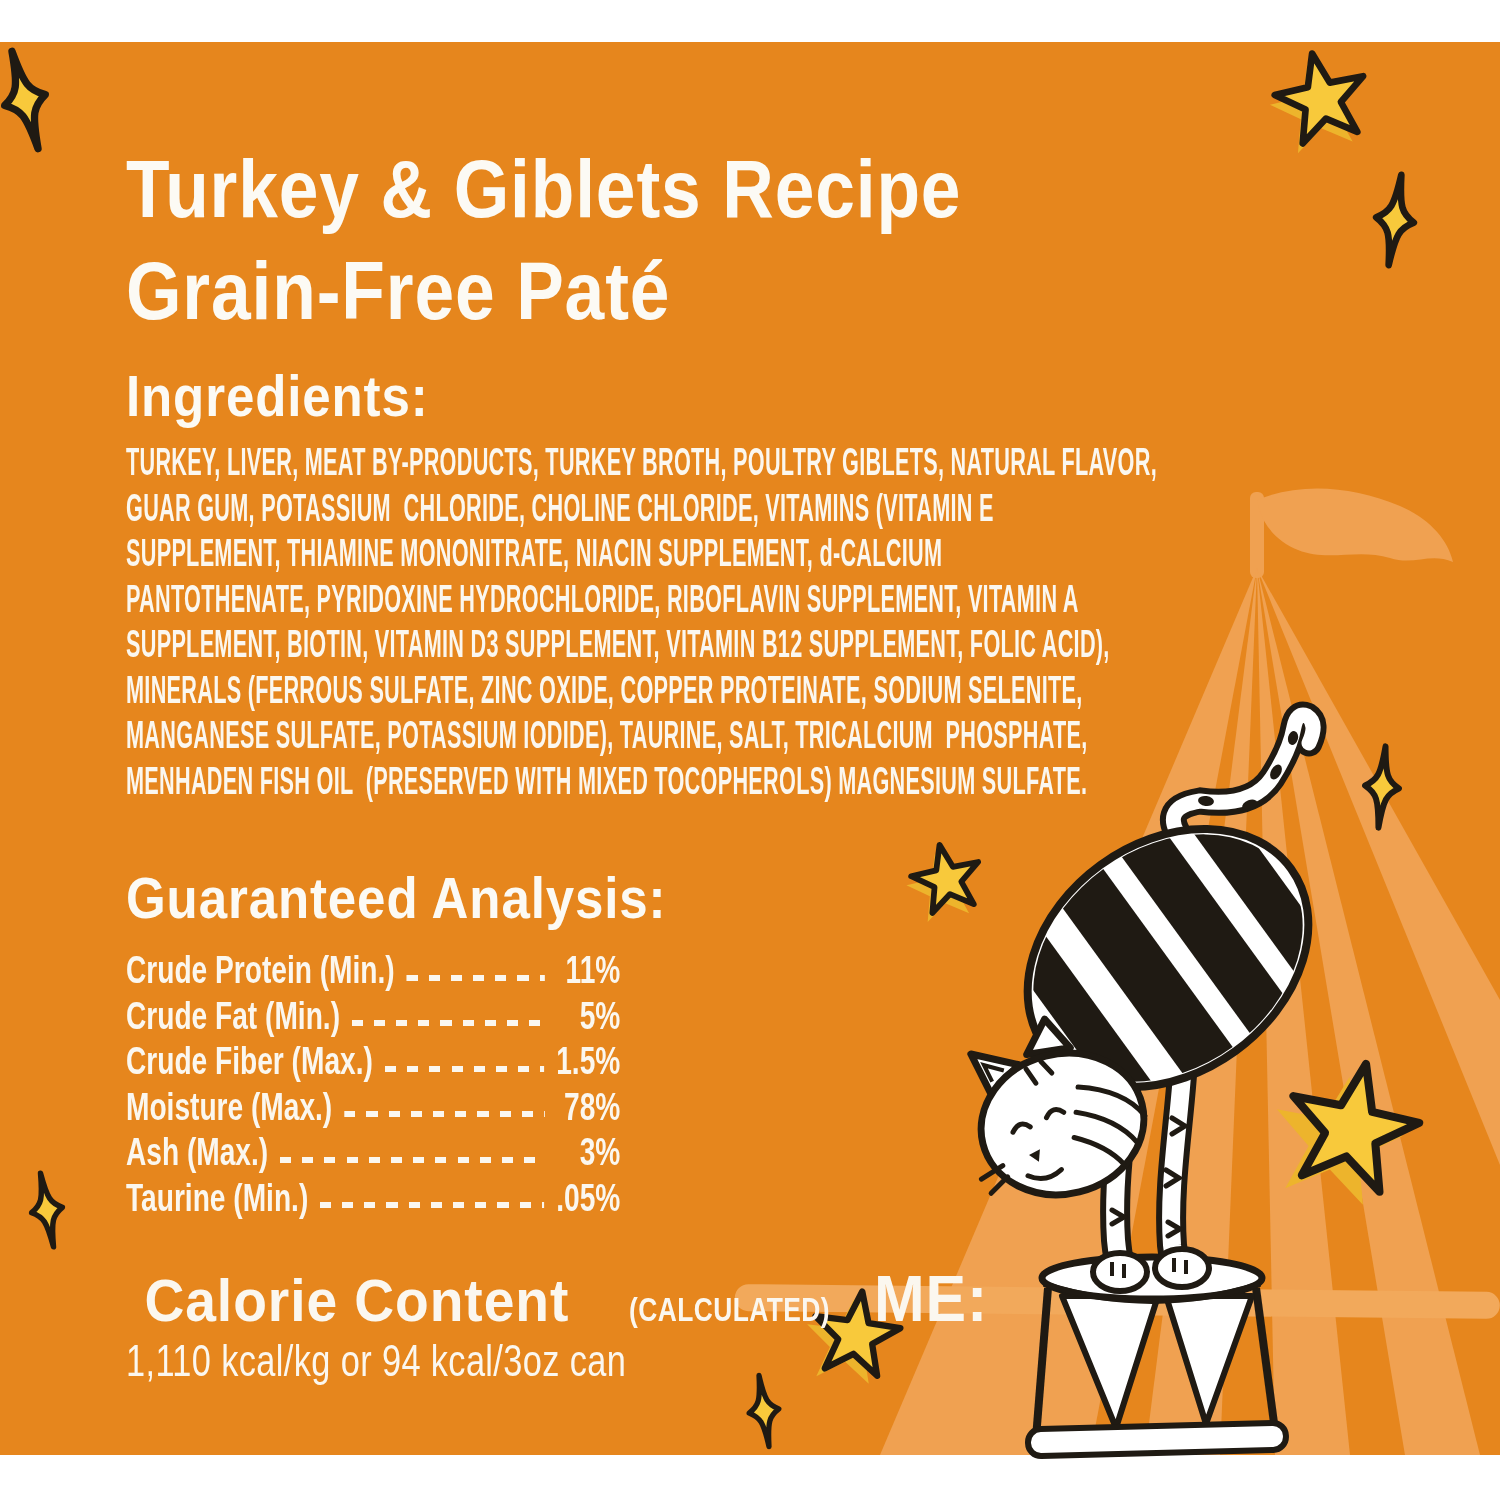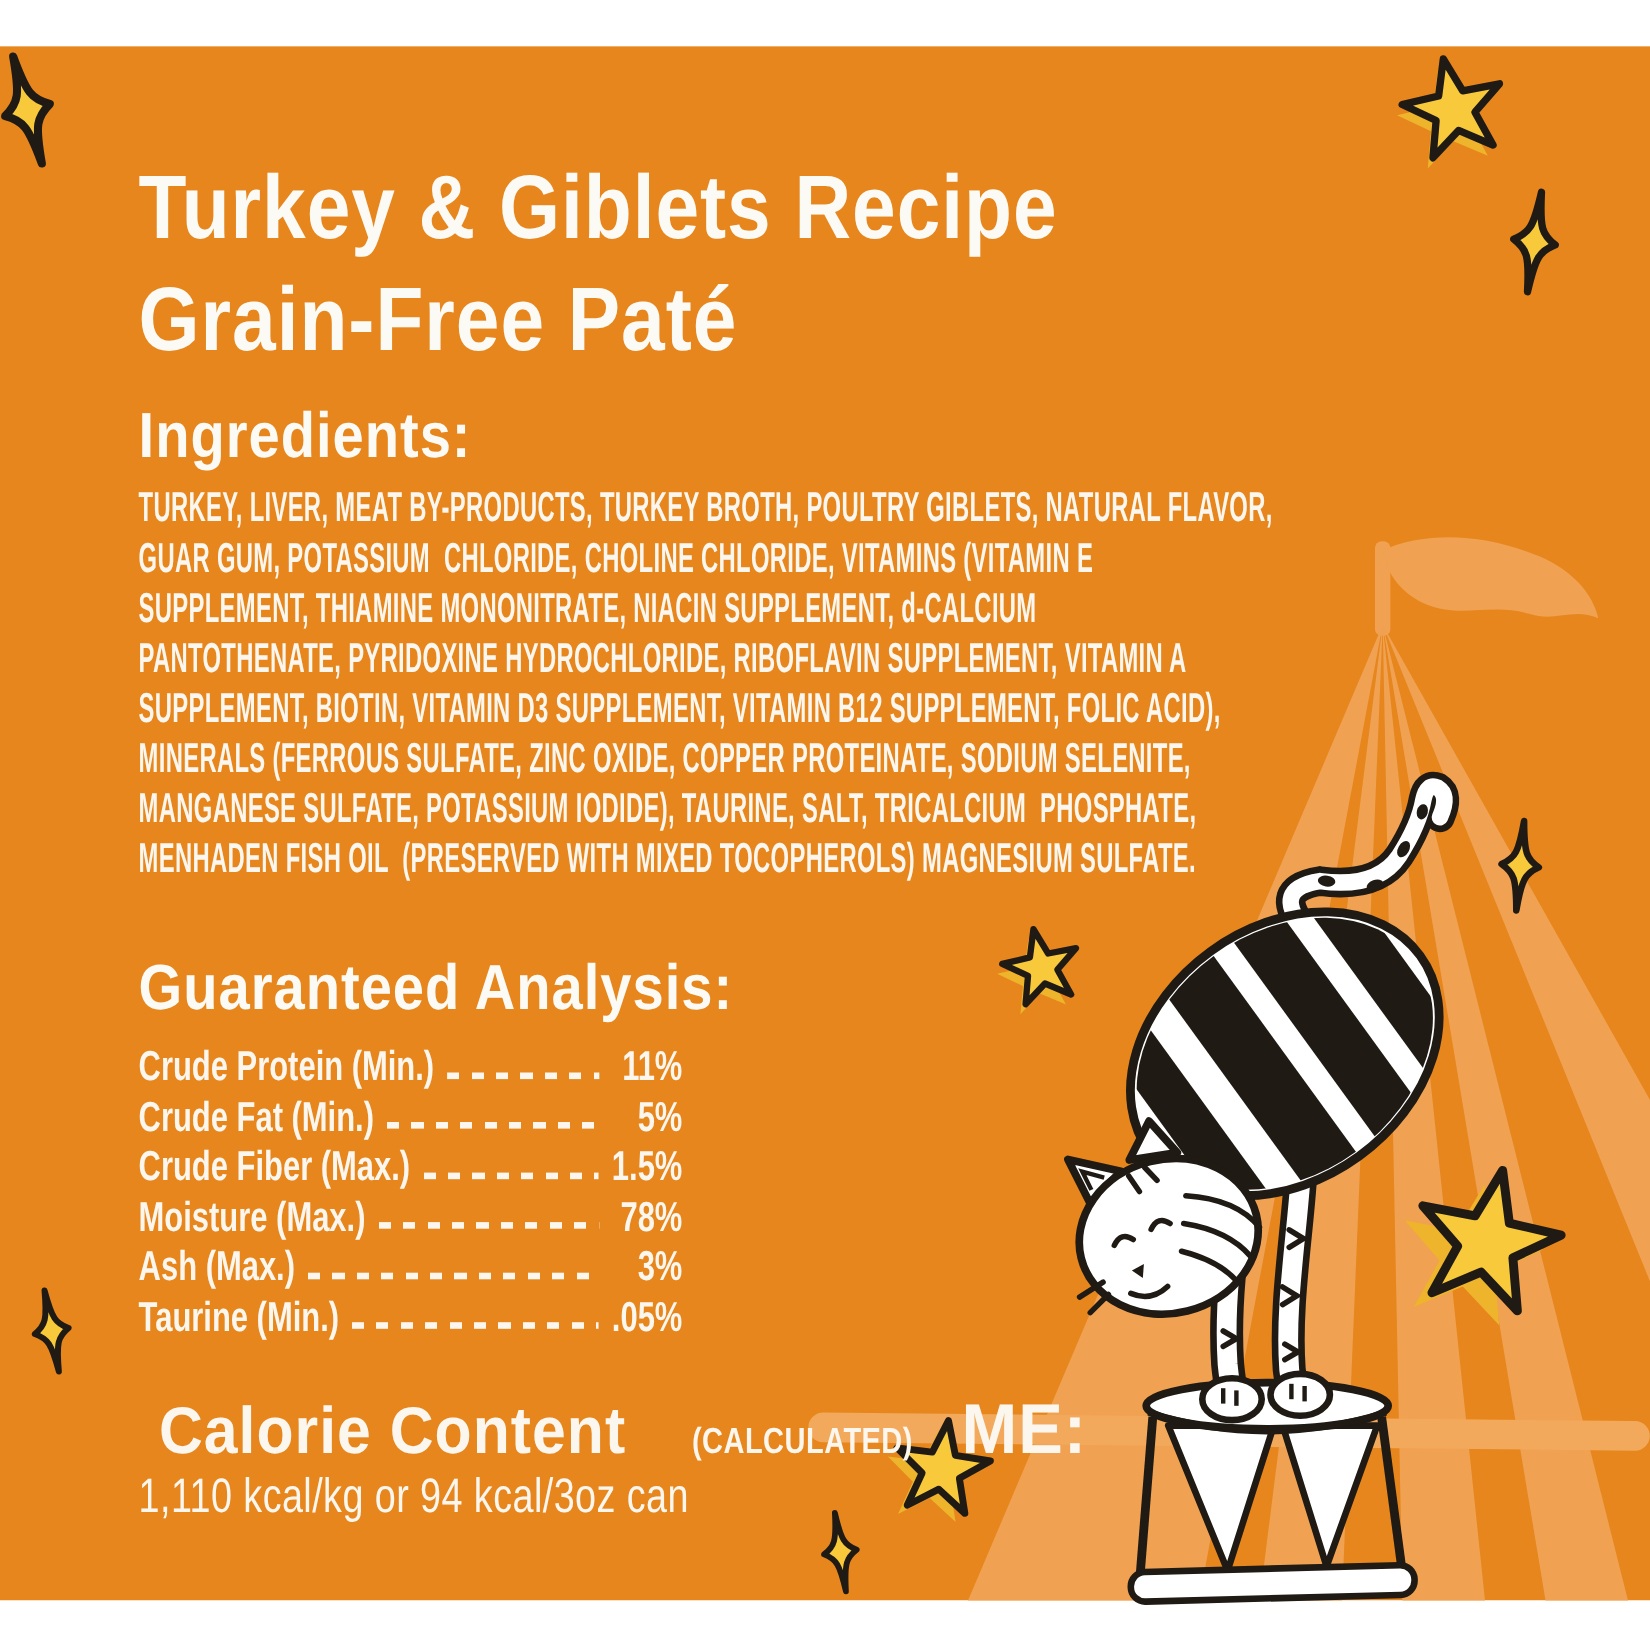--- a/index.html
+++ b/index.html
@@ -6,21 +6,21 @@
   body{
     width:1500px;height:1500px;position:relative;overflow:hidden;
     background:#ffffff;
     font-family:"Liberation Sans","DejaVu Sans",sans-serif;
   }
   .orange-bg{position:absolute;left:0;top:42px;width:1500px;height:1413px;background:#E6861D;}
   .band{position:absolute;left:0;width:1500px;background:#ffffff;}
   .band.top{top:0;height:42px;}
   .band.bottom{top:1455px;height:45px;}
   svg.artwork{position:absolute;left:0;top:0;width:1500px;height:1500px;z-index:2;}
-  .textlayer{position:absolute;left:0;top:0;width:1500px;height:1500px;z-index:3;color:#FBF7EF;}
+  .textlayer{position:absolute;left:0;top:0;width:1500px;height:1500px;z-index:3;color:#FBF7EF;border-radius:21px;}
   .abs{position:absolute;}
   .sx{display:inline-block;transform-origin:left baseline;}
   .title{
     left:126px;top:138px;font-size:82px;font-weight:700;line-height:102px;
     white-space:pre;transform:scaleX(0.87);transform-origin:left top;
     letter-spacing:1px;color:#FCFAF4;
   }
   .h-script{
     font-size:58px;font-weight:700;letter-spacing:1px;white-space:pre;
     transform:scaleX(0.88);transform-origin:left top;color:#FCFAF4;

